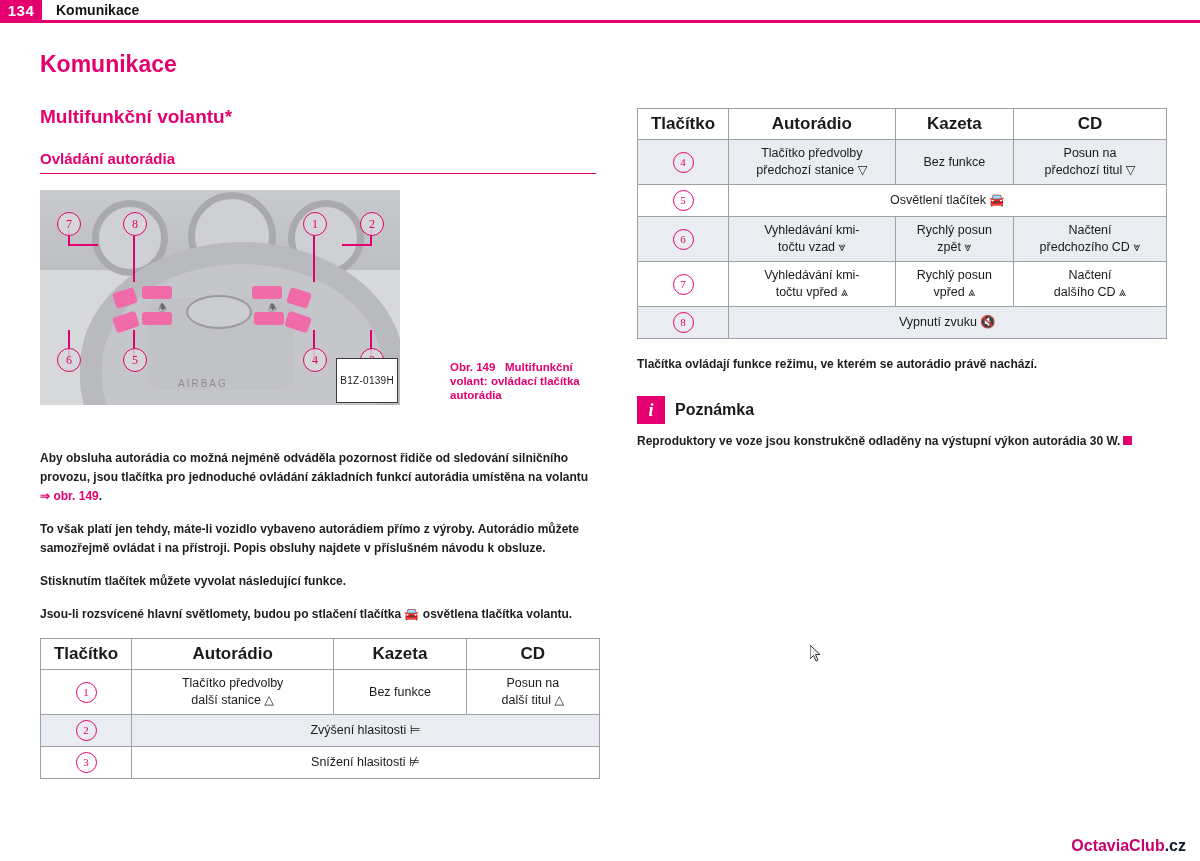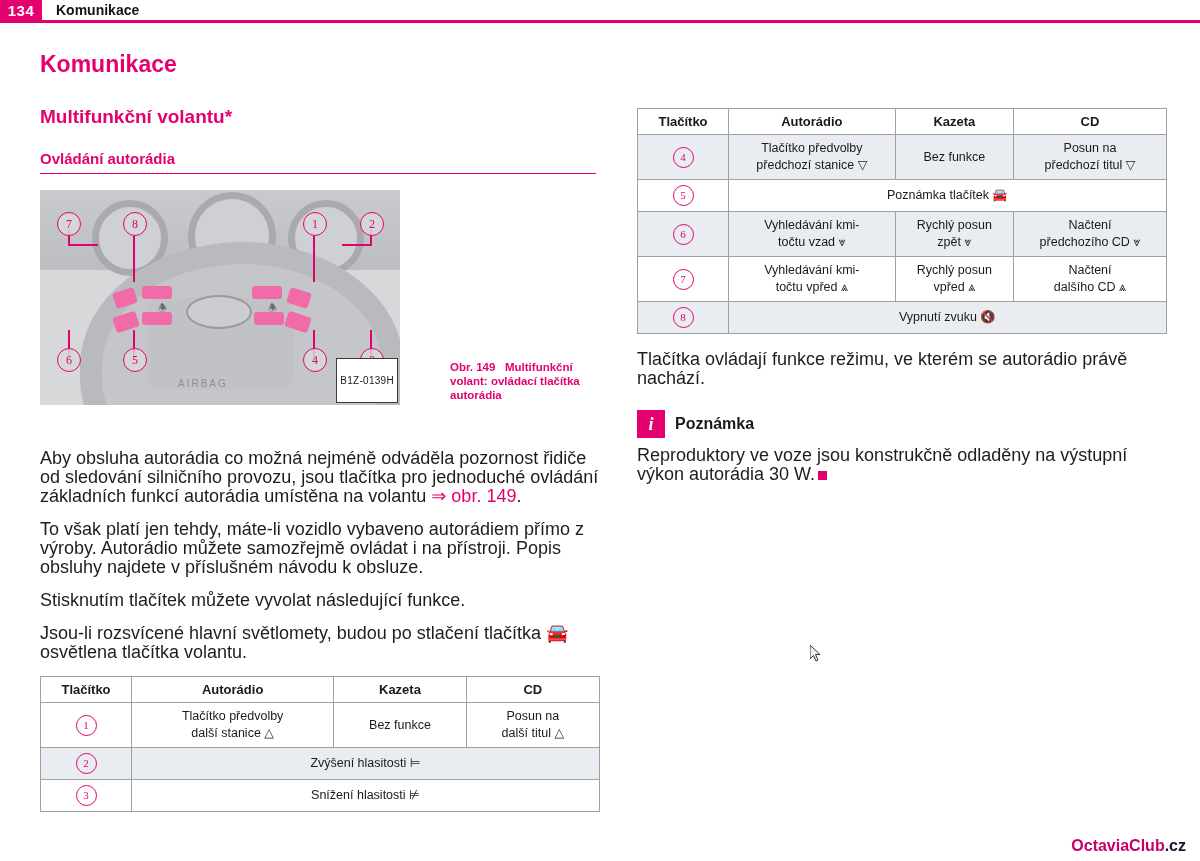--- a/index.html
+++ b/index.html
@@ -191,38 +191,39 @@
     left: 410px;
     top: 170px;
     width: 160px;
     color: #e4006e;
     font-weight: bold;
     font-size: 11.5px;
     line-height: 14px;
   }
   
   p.body {
-    font-size: 18px;
+    font-size: 12px;
     line-height: 19px;
     margin: 0 0 14px 0;
     color: #1d1d1d;
+    font-weight: bold;
   }
   .pink-link { color: #e4006e; }
   .pink-arrow { color: #e4006e; }
   
   table.manual {
     border-collapse: collapse;
     width: 100%;
     font-size: 12.5px;
   }
   table.manual th {
     background: #ffffff;
     border: 1px solid #9fa0a4;
     font-weight: bold;
-    font-size: 13px;
+    font-size: 17px;
     padding: 5px 4px;
     text-align: center;
     margin-top: 40px;
   }
   table.manual td {
     border: 1px solid #9fa0a4;
     padding: 5px 6px;
     text-align: center;
     vertical-align: middle;
     line-height: 17px;
@@ -408,21 +409,21 @@
         <tr class="shade">
           <td class="numcell"><span class="num-circle">4</span></td>
           <td><span style="white-space:pre-line">Tlačítko předvolby
 předchozí stanice ▽</span></td>
           <td><span>Bez funkce</span></td>
           <td><span style="white-space:pre-line">Posun na
 předchozí titul ▽</span></td>
         </tr>
         <tr>
           <td class="numcell"><span class="num-circle">5</span></td>
-          <td colspan="3">Poznámka tlačítek 🚘</td>
+          <td colspan="3">Osvětlení tlačítek 🚘</td>
         </tr>
         <tr class="shade">
           <td class="numcell"><span class="num-circle">6</span></td>
           <td><span style="white-space:pre-line">Vyhledávání kmi-
 točtu vzad ⩔</span></td>
           <td><span style="white-space:pre-line">Rychlý posun
 zpět ⩔</span></td>
           <td><span style="white-space:pre-line">Načtení
 předchozího CD ⩔</span></td>
         </tr>

